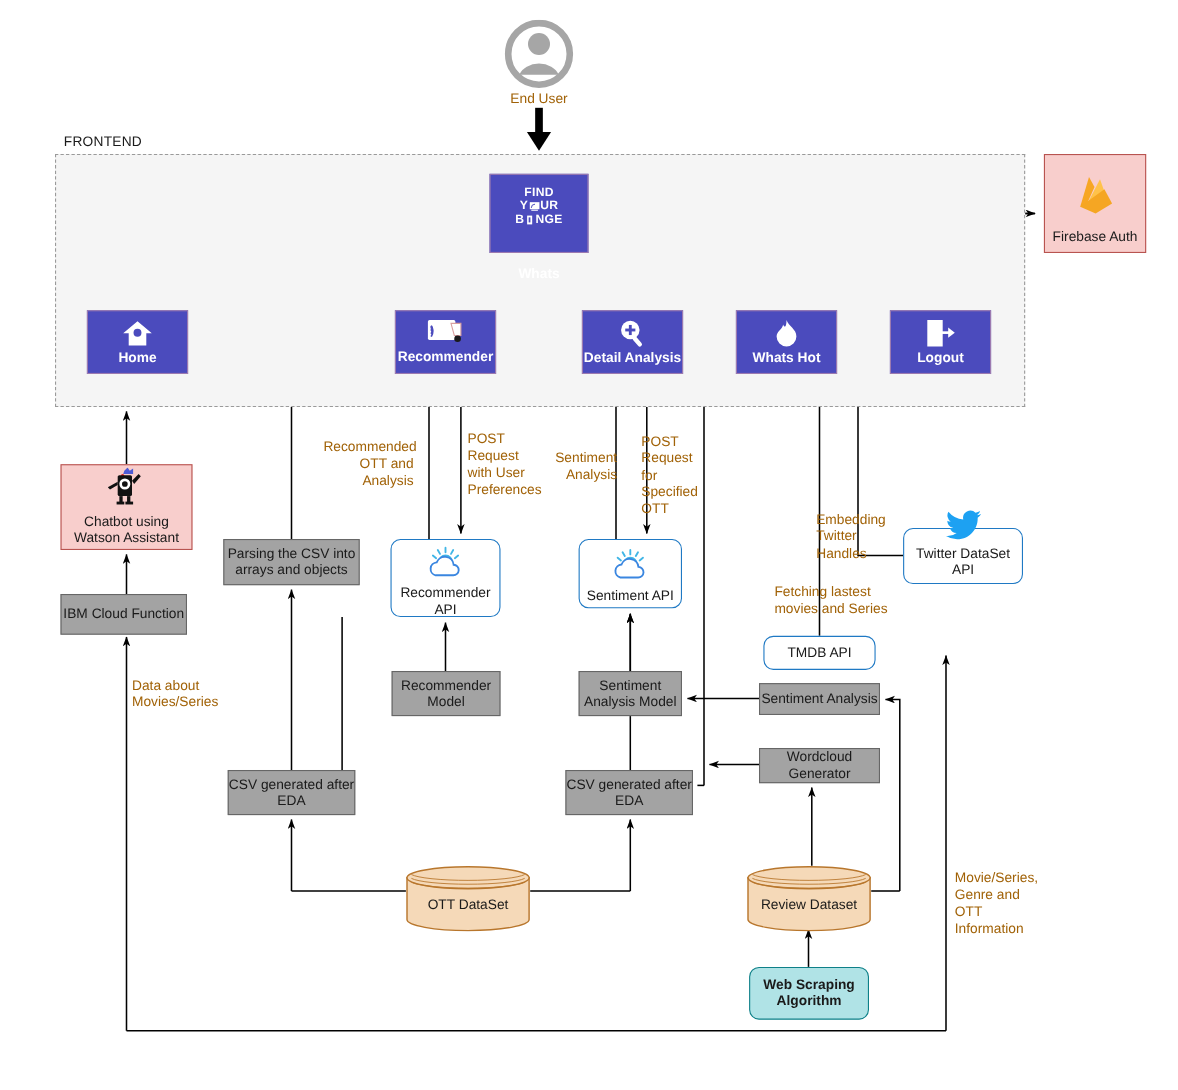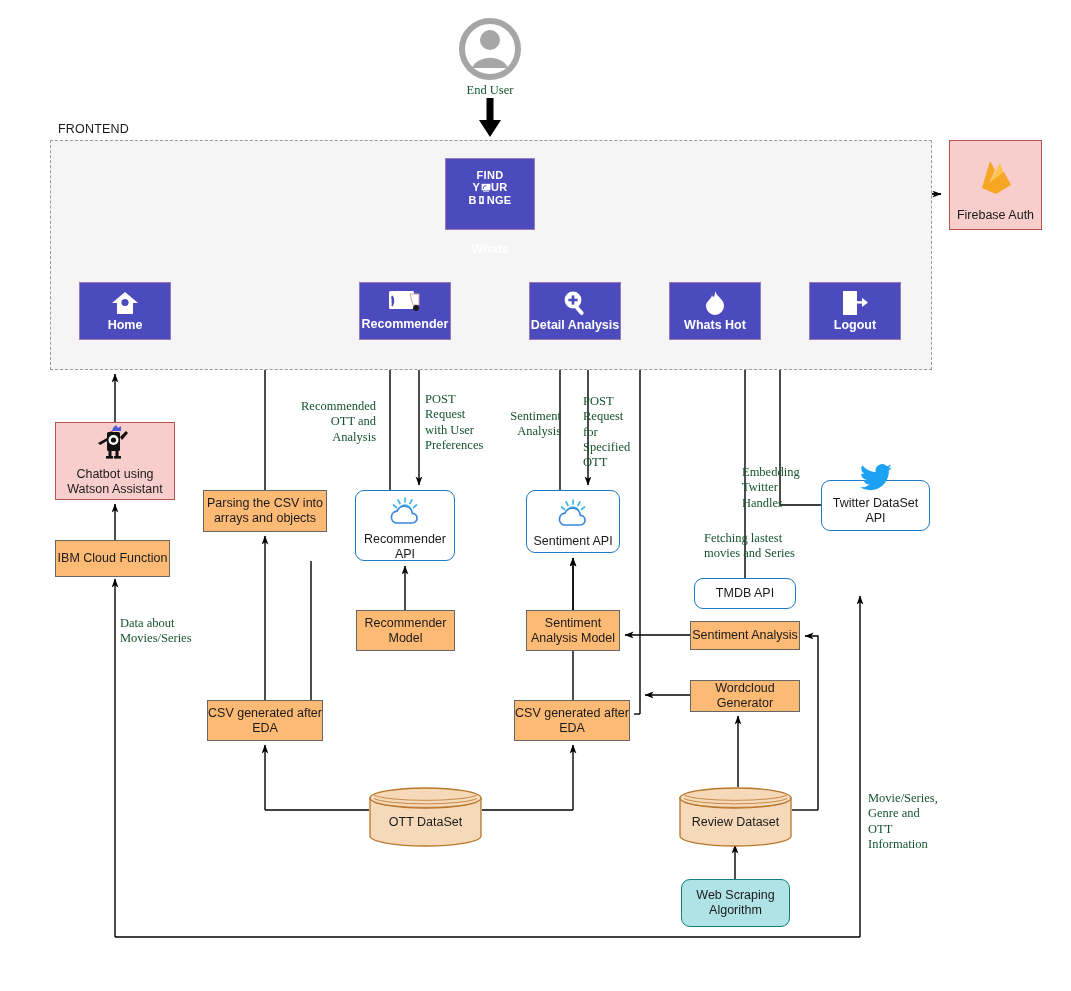--- a/index.html
+++ b/index.html
@@ -29,31 +29,31 @@
 
   .navtile{width:92px;height:58px;top:282px;}
   #tile-home{left:79px;}
   #tile-dashboard{left:219px;}
   #tile-recommender{left:359px;}
   #tile-detail{left:529px;}
   #tile-whatshot{left:669px;}
   #tile-logout{left:809px;}
 
   
-  .gbox{background:#fdba74;border:1px solid #666;color:#1a1a1a;font-size:12.5px;
+  .gbox{background:#a3a3a3;border:1px solid #666;color:#1a1a1a;font-size:12.5px;
         display:flex;align-items:center;justify-content:center;text-align:center;line-height:1.2;}
   .rbox{background:#f8cecc;border:1px solid #b85450;color:#1a1a1a;font-size:12.5px;
         display:flex;flex-direction:column;align-items:center;justify-content:center;
         text-align:center;line-height:1.2;}
   .bluebox{background:#ffffff;border:1px solid #1f79c4;border-radius:9px;color:#1a1a1a;
         font-size:12.5px;display:flex;flex-direction:column;align-items:center;
         justify-content:center;text-align:center;line-height:1.2;}
   .tealbox{background:#b0e3e6;border:1px solid #0e8088;border-radius:9px;color:#1a1a1a;
         font-size:12.5px;display:flex;align-items:center;justify-content:center;
-        text-align:center;line-height:1.2;}
+        text-align:center;line-height:1.2;font-weight:bold;}
 
   #firebase-box{left:949px;top:140px;width:93px;height:90px;padding-top:6px;}
   #firebase-box .cap{margin-top:4px;}
   #chatbot-box{left:55px;top:422px;width:120px;height:78px;}
   #ibm-cloud-box{left:55px;top:540px;width:115px;height:37px;}
   #parsing-box{left:203px;top:490px;width:124px;height:42px;}
   #rec-api-box{left:355px;top:490px;width:100px;height:71px;padding-top:6px;}
   #sent-api-box{left:526px;top:490px;width:94px;height:63px;padding-top:4px;}
   #twitter-box{left:821px;top:480px;width:109px;height:51px;justify-content:flex-end;padding-bottom:4px;}
   #tmdb-box{left:694px;top:578px;width:102px;height:31px;}
@@ -66,21 +66,21 @@
   #webscrape-box{left:681px;top:879px;width:109px;height:48px;}
 
   
   .cyl{position:absolute;}
   .cyl .cyl-label{position:absolute;left:0;width:100%;text-align:center;
         font-size:12.5px;color:#1a1a1a;}
   #ott-cyl{left:369px;top:787px;width:113px;height:60px;}
   #review-cyl{left:679px;top:787px;width:113px;height:60px;}
 
   
-  .lbl{position:absolute;font-size:12.5px;color:#14532d;line-height:1.22;white-space:pre-line;font-family:Liberation Serif, serif;}
+  .lbl{position:absolute;font-size:12.5px;color:#a16207;line-height:1.22;white-space:pre-line;}
   .lbl.r{text-align:right;}
   #lbl-end-user{left:440px;top:83px;width:100px;text-align:center;}
   #lbl-rec-ott{left:294px;top:399px;width:82px;text-align:right;}
   #lbl-post-pref{left:425px;top:392px;width:80px;}
   #lbl-sent-analysis{left:487px;top:409px;width:74px;text-align:right;}
   #lbl-post-ott{left:583px;top:394px;width:70px;}
   #lbl-embedding{left:742px;top:465px;width:80px;}
   #lbl-fetching{left:704px;top:531px;width:120px;}
   #lbl-data-about{left:120px;top:616px;width:120px;}
   #lbl-movie-info{left:868px;top:743px;width:95px;margin-top:48px;}

